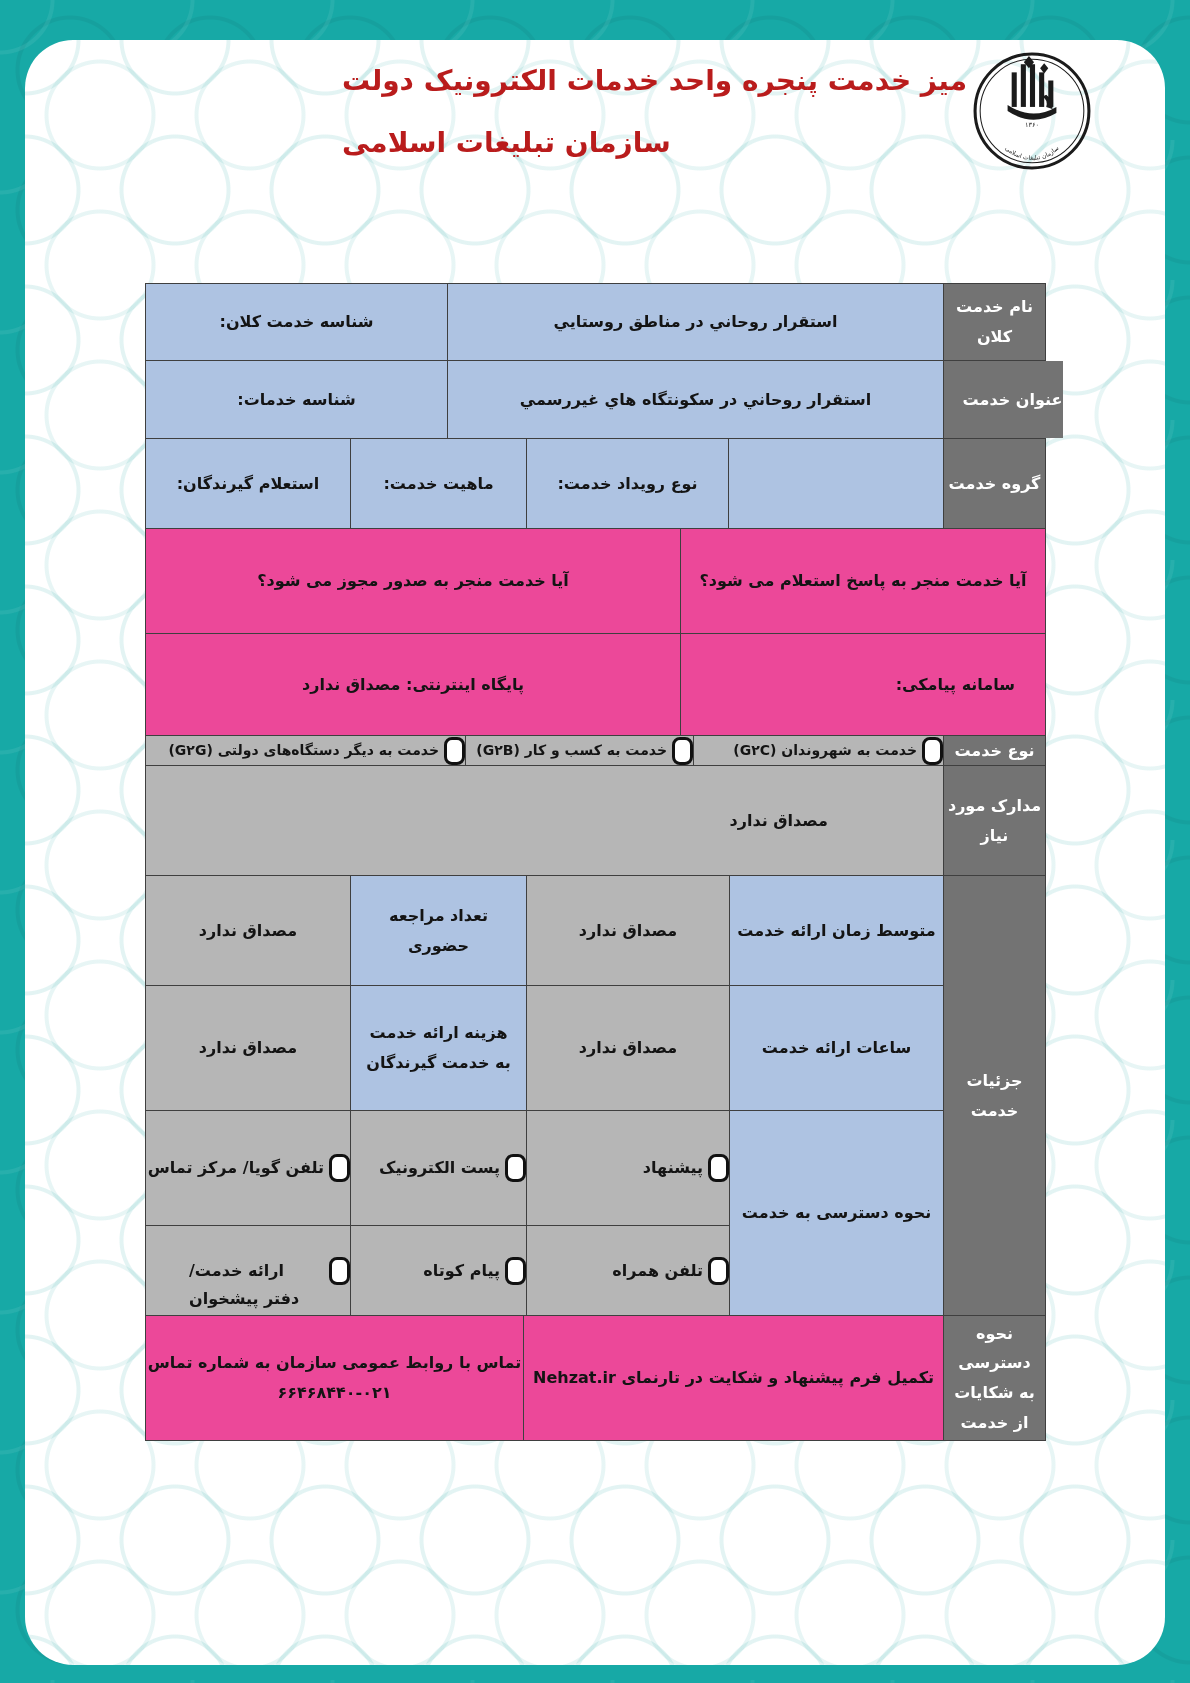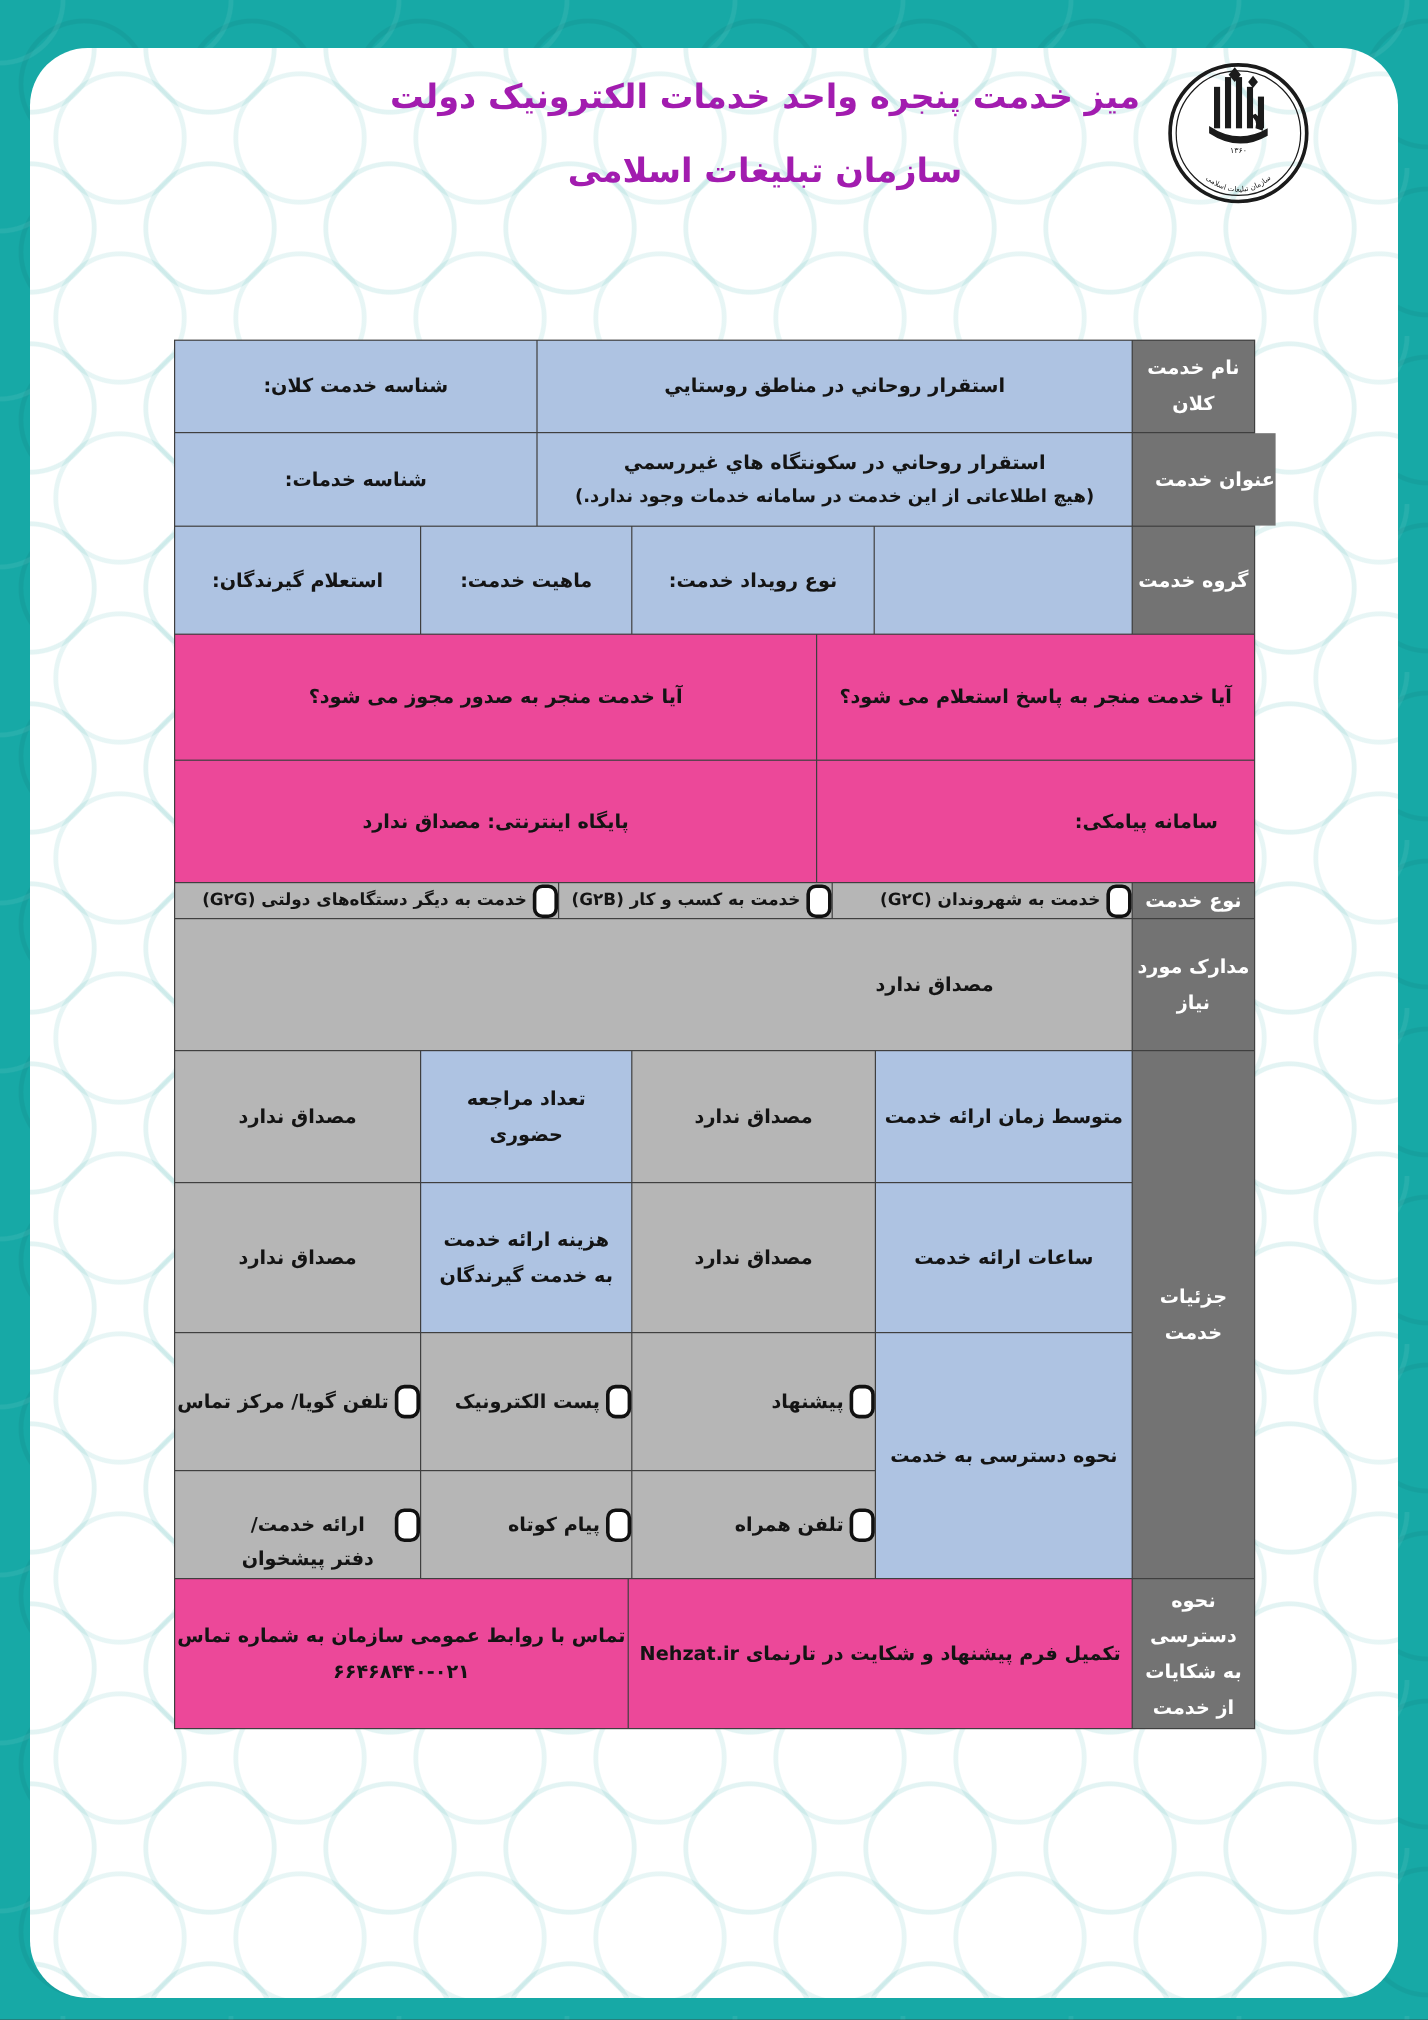--- a/index.html
+++ b/index.html
@@ -22,21 +22,21 @@
   .card-pattern{
     position:absolute;inset:0;border-radius:48px;overflow:hidden;
     background-image:
       radial-gradient(circle at 0px 0px, rgba(24,162,159,0) 51px, rgba(24,162,159,.12) 52px, rgba(24,162,159,.12) 55px, rgba(24,162,159,0) 56px),
       radial-gradient(circle at 150px 0px, rgba(24,162,159,0) 51px, rgba(24,162,159,.12) 52px, rgba(24,162,159,.12) 55px, rgba(24,162,159,0) 56px),
       radial-gradient(circle at 0px 150px, rgba(24,162,159,0) 51px, rgba(24,162,159,.12) 52px, rgba(24,162,159,.12) 55px, rgba(24,162,159,0) 56px),
       radial-gradient(circle at 150px 150px, rgba(24,162,159,0) 51px, rgba(24,162,159,.12) 52px, rgba(24,162,159,.12) 55px, rgba(24,162,159,0) 56px),
       radial-gradient(circle at 75px 75px, rgba(24,162,159,0) 51px, rgba(24,162,159,.10) 52px, rgba(24,162,159,.10) 55px, rgba(24,162,159,0) 56px);
     background-size:150px 150px;
   }
-  .titles{position:absolute;top:24px;right:215px;text-align:center;color:#a21caf;font-weight:bold;}
+  .titles{position:absolute;top:24px;right:198px;text-align:left;color:#b91c1c;font-weight:bold;}
   .titles .t1{font-size:28px;line-height:1.2;}
   .titles .t2{font-size:28px;line-height:1.2;margin-top:28px;}
   .logo{position:absolute;top:10px;right:72px;width:122px;height:122px;}
 
   .tbl{
     position:absolute;left:120px;top:243px;width:901px;height:1158px;
     background:#3f3f3f;
   }
   .cell{
     position:absolute;display:flex;align-items:center;justify-content:center;
@@ -94,21 +94,20 @@
   <div class="tbl">
 
     <div class="cell dark" style="left:799px;top:1px;width:101px;height:76px;">نام خدمت کلان</div>
     <div class="cell med" style="left:303px;top:1px;width:495px;height:76px;">استقرار روحاني در مناطق روستايي</div>
     <div class="cell med" style="left:1px;top:1px;width:301px;height:76px;">شناسه خدمت کلان:</div>
 
     <div class="cell dark" style="left:799px;top:78px;width:101px;height:77px;padding-left:18px;">عنوان خدمت</div>
     <div class="cell med" style="left:303px;top:78px;width:495px;height:77px;">
       <div class="stack">
         <div>استقرار روحاني در سكونتگاه هاي غيررسمي</div>
-        <div style="font-size:15px;">(هیچ اطلاعاتی از این خدمت در سامانه خدمات وجود ندارد.)</div>
       </div>
     </div>
     <div class="cell med" style="left:1px;top:78px;width:301px;height:77px;">شناسه خدمات:</div>
 
     <div class="cell dark" style="left:799px;top:156px;width:101px;height:89px;">گروه خدمت</div>
     <div class="cell med" style="left:584px;top:156px;width:214px;height:89px;"></div>
     <div class="cell med" style="left:382px;top:156px;width:201px;height:89px;">نوع رویداد خدمت:</div>
     <div class="cell med" style="left:206px;top:156px;width:175px;height:89px;">ماهیت خدمت:</div>
     <div class="cell med" style="left:1px;top:156px;width:204px;height:89px;">استعلام گیرندگان:</div>
 
@@ -165,21 +164,21 @@
     <div class="cell white chkcell" style="left:382px;top:943px;width:202px;height:89px;">
       <span class="chk" role="checkbox" aria-checked="false"></span>
       <span>تلفن همراه</span>
     </div>
     <div class="cell white chkcell" style="left:206px;top:943px;width:175px;height:89px;">
       <span class="chk" role="checkbox" aria-checked="false"></span>
       <span>پیام کوتاه</span>
     </div>
     <div class="cell white chkcell" style="left:1px;top:943px;width:204px;height:89px;">
       <span class="chk" role="checkbox" aria-checked="false"></span>
-      <span style="width:135px;text-align:center;line-height:1.7;margin-top:28px;">ارائه خدمت/ دفتر پیشخوان</span>
+      <span style="width:135px;text-align:left;line-height:1.7;margin-top:28px;">ارائه خدمت/ دفتر پیشخوان</span>
     </div>
 
     <div class="cell dark" style="left:799px;top:1033px;width:101px;height:124px;padding:0 6px;box-sizing:border-box;">نحوه دسترسی به شکایات از خدمت</div>
     <div class="cell lav" style="left:379px;top:1033px;width:419px;height:124px;">تکمیل فرم پیشنهاد و شکایت در تارنمای Nehzat.ir</div>
     <div class="cell lav" style="left:1px;top:1033px;width:377px;height:124px;">
       <div class="stack">
         <div>تماس با روابط عمومی سازمان به شماره تماس</div>
         <div>۶۶۴۶۸۴۴۰-۰۲۱</div>
       </div>
     </div>

